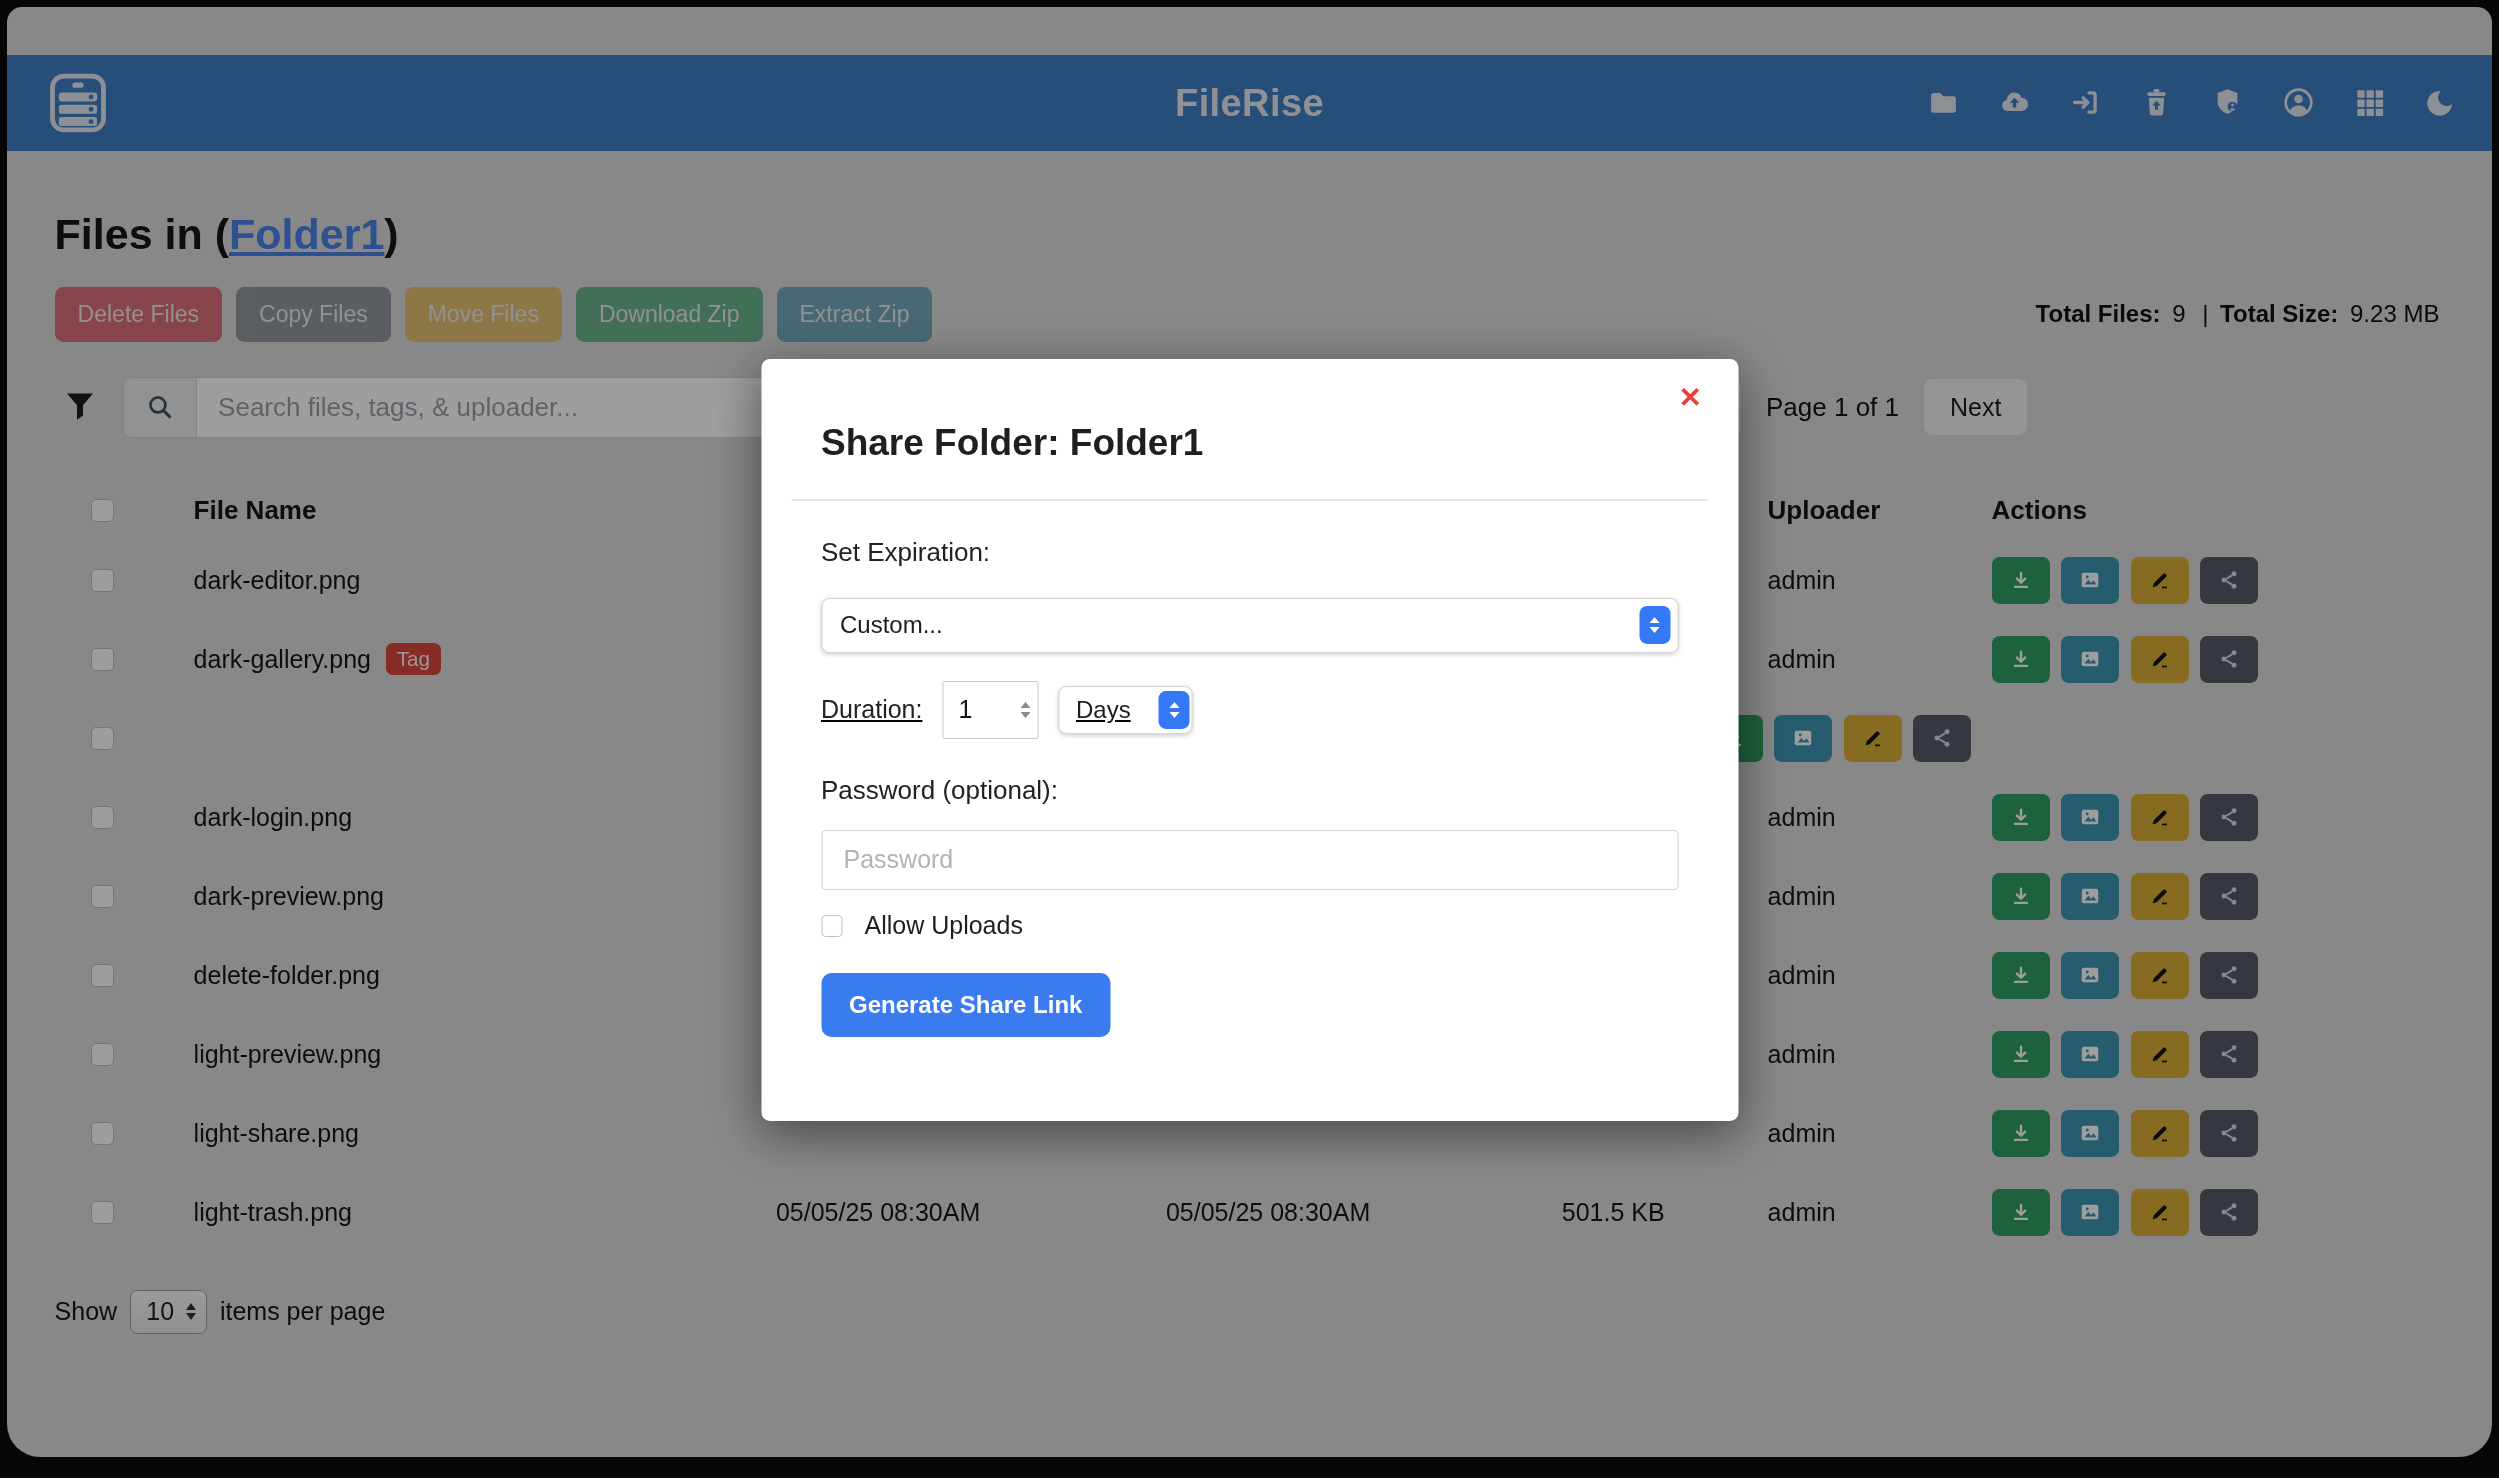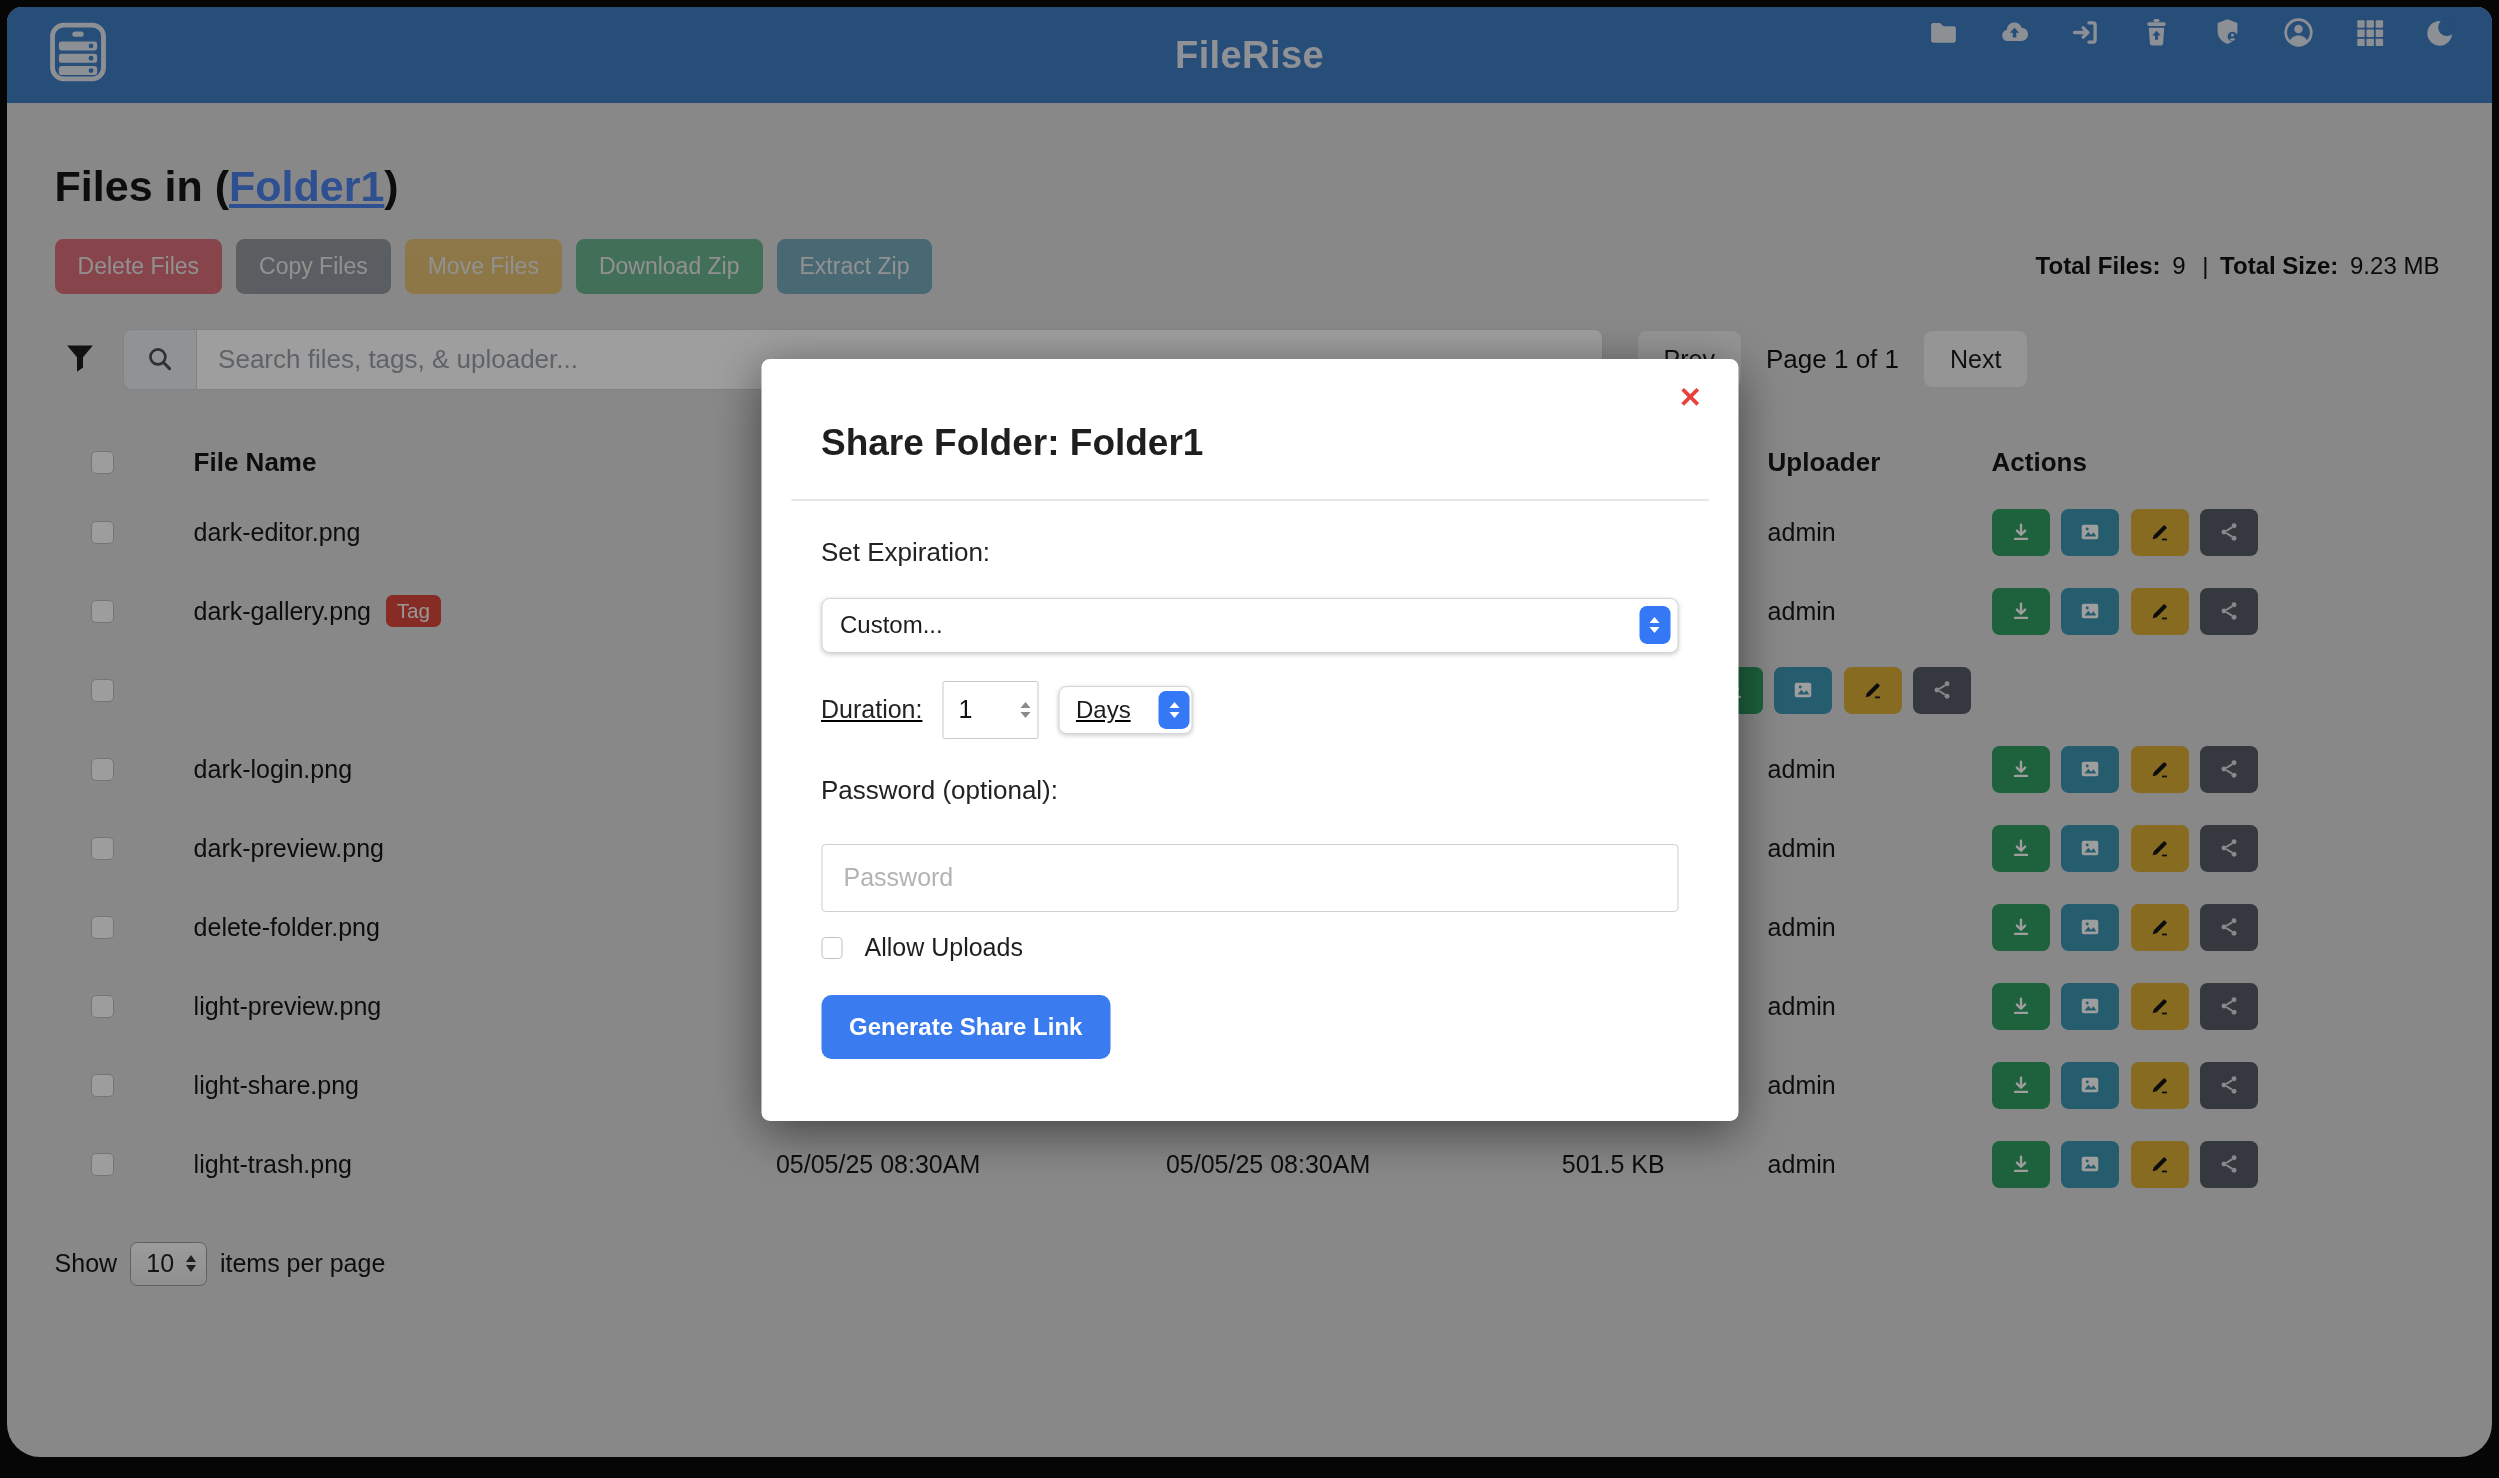--- a/index.html
+++ b/index.html
@@ -21,24 +21,25 @@
     border-radius: 15px 15px 33px 33px;
     overflow: hidden;
     display: flex;
     flex-direction: column;
   }
   
   .navbar {
     height: 96px;
     background: var(--nav);
     display: flex;
-    align-items: flex-start;
+    align-items: center;
     padding: 9px 35px;
     position: relative;
     flex: 0 0 auto;
+    margin-top: 48px;
   }
   .logo-btn { width: 73px; height: 73px; display: flex; align-items: center; justify-content: center; cursor: pointer; }
   .nav-title {
     position: absolute; left: 50%; top: 50%; transform: translate(-50%,-50%);
     color: #e7ebf2; font-size: 38px; font-weight: 700; letter-spacing: 0.4px;
   }
   .nav-icons { margin-left: auto; display: flex; align-items: center; gap: 38px; }
   .nav-icons .nicon { width: 33px; height: 33px; display: block; cursor: pointer; }
   
   .content { flex: 1; padding: 16px 48px; position: relative; }
@@ -166,21 +167,21 @@
   }
   .numspin { position: absolute; right: 8.3px; top: 50%; transform: translateY(-50%); display: flex; flex-direction: column; gap: 4.1px; cursor: pointer; }
   .numspin .gtri { width: 0; height: 0; border-left: 5px solid transparent; border-right: 5px solid transparent; }
   .numspin .gtri.up { border-bottom: 6.6px solid #8a8a8a; }
   .numspin .gtri.down { border-top: 6.6px solid #8a8a8a; }
   .msel-days { height: 48px; width: 134px; border-radius: 8.3px; padding-left: 16.5px; gap: 28px; }
   .warning-row { margin-top: 28px; display: flex; align-items: center; gap: 10px; }
   .warning-row svg { width: 28px; height: 26.5px; flex: 0 0 auto; }
   .warning-text { font-size: 23.6px; color: #a33a38; }
   .pwd-input {
-    margin-top: 38px; width: 100%; height: 68px; border: 0.8px solid #cfcfcf; border-radius: 4.1px;
+    margin-top: 24px; width: 100%; height: 60px; border: 0.8px solid #cfcfcf; border-radius: 4.1px;
     font-size: 25px; font-family: inherit; padding: 0 21.5px; color: #333; outline: none; background: #fff;
   }
   .pwd-input::placeholder { color: #b3b3b3; }
   .allow-row { margin-top: 21.5px; display: flex; align-items: center; gap: 22px; font-size: 25px; color: #1e1e1e; }
   .allow-check { width: 21.5px; height: 21.5px; background: #fff; border: 1.7px solid #bfbfbf; border-radius: 4.1px; cursor: pointer; }
   .gen-btn {
     margin-top: 33px; background: #3b7bf0; color: #fff; border: none; border-radius: 10px;
     font-size: 24px; font-weight: 700; font-family: inherit; padding: 18px 28px; cursor: pointer;
   }
 </style>

